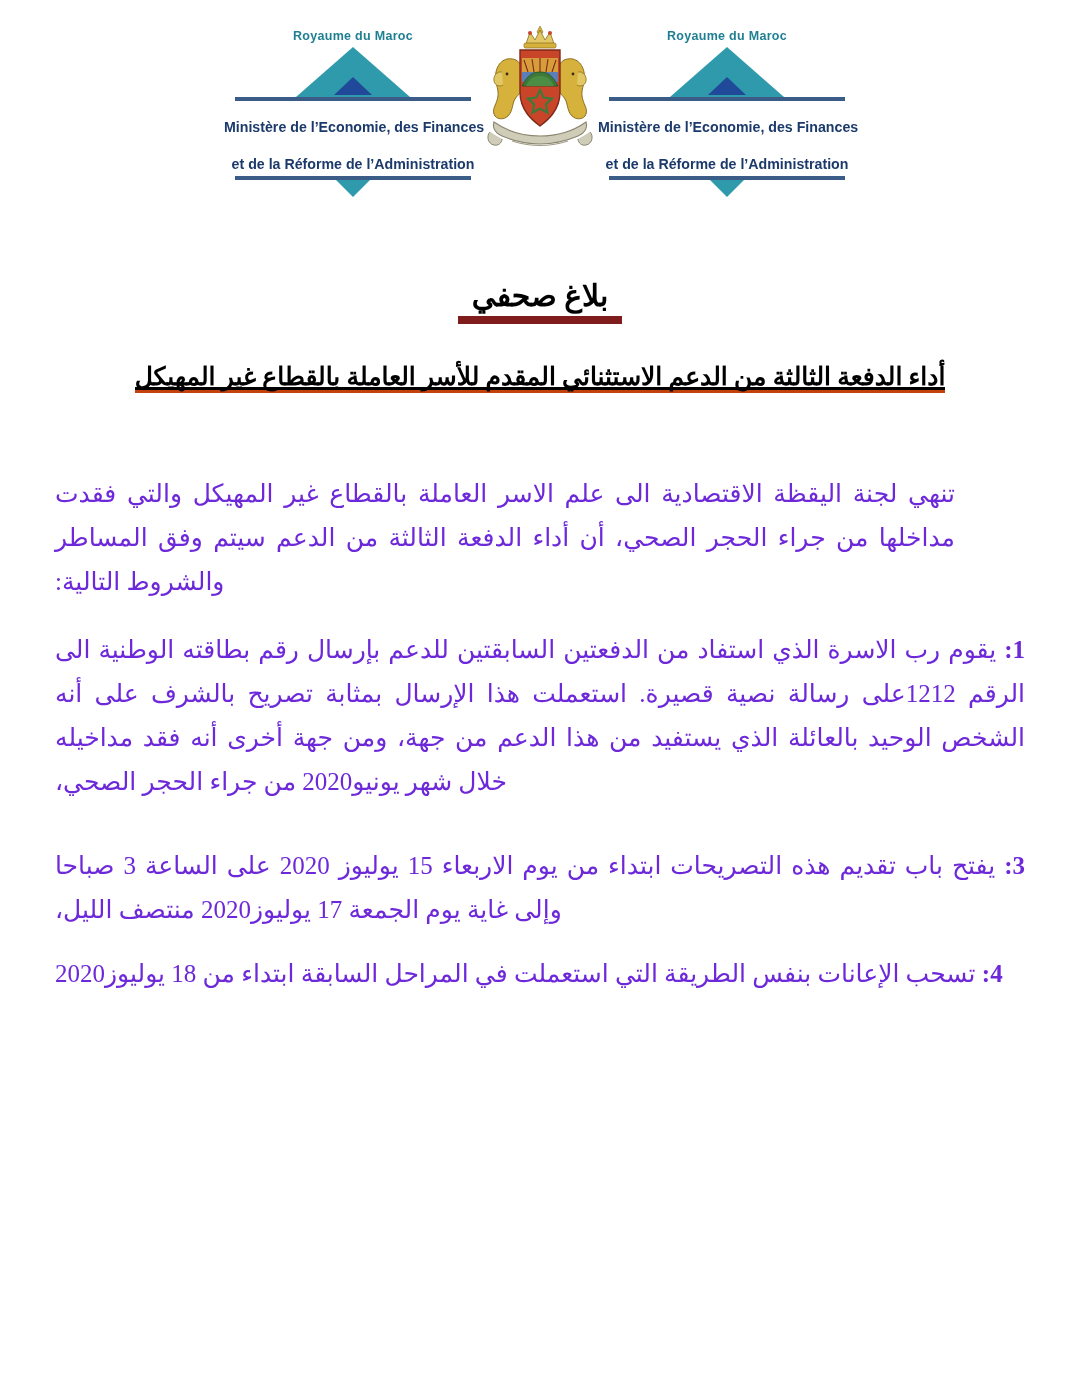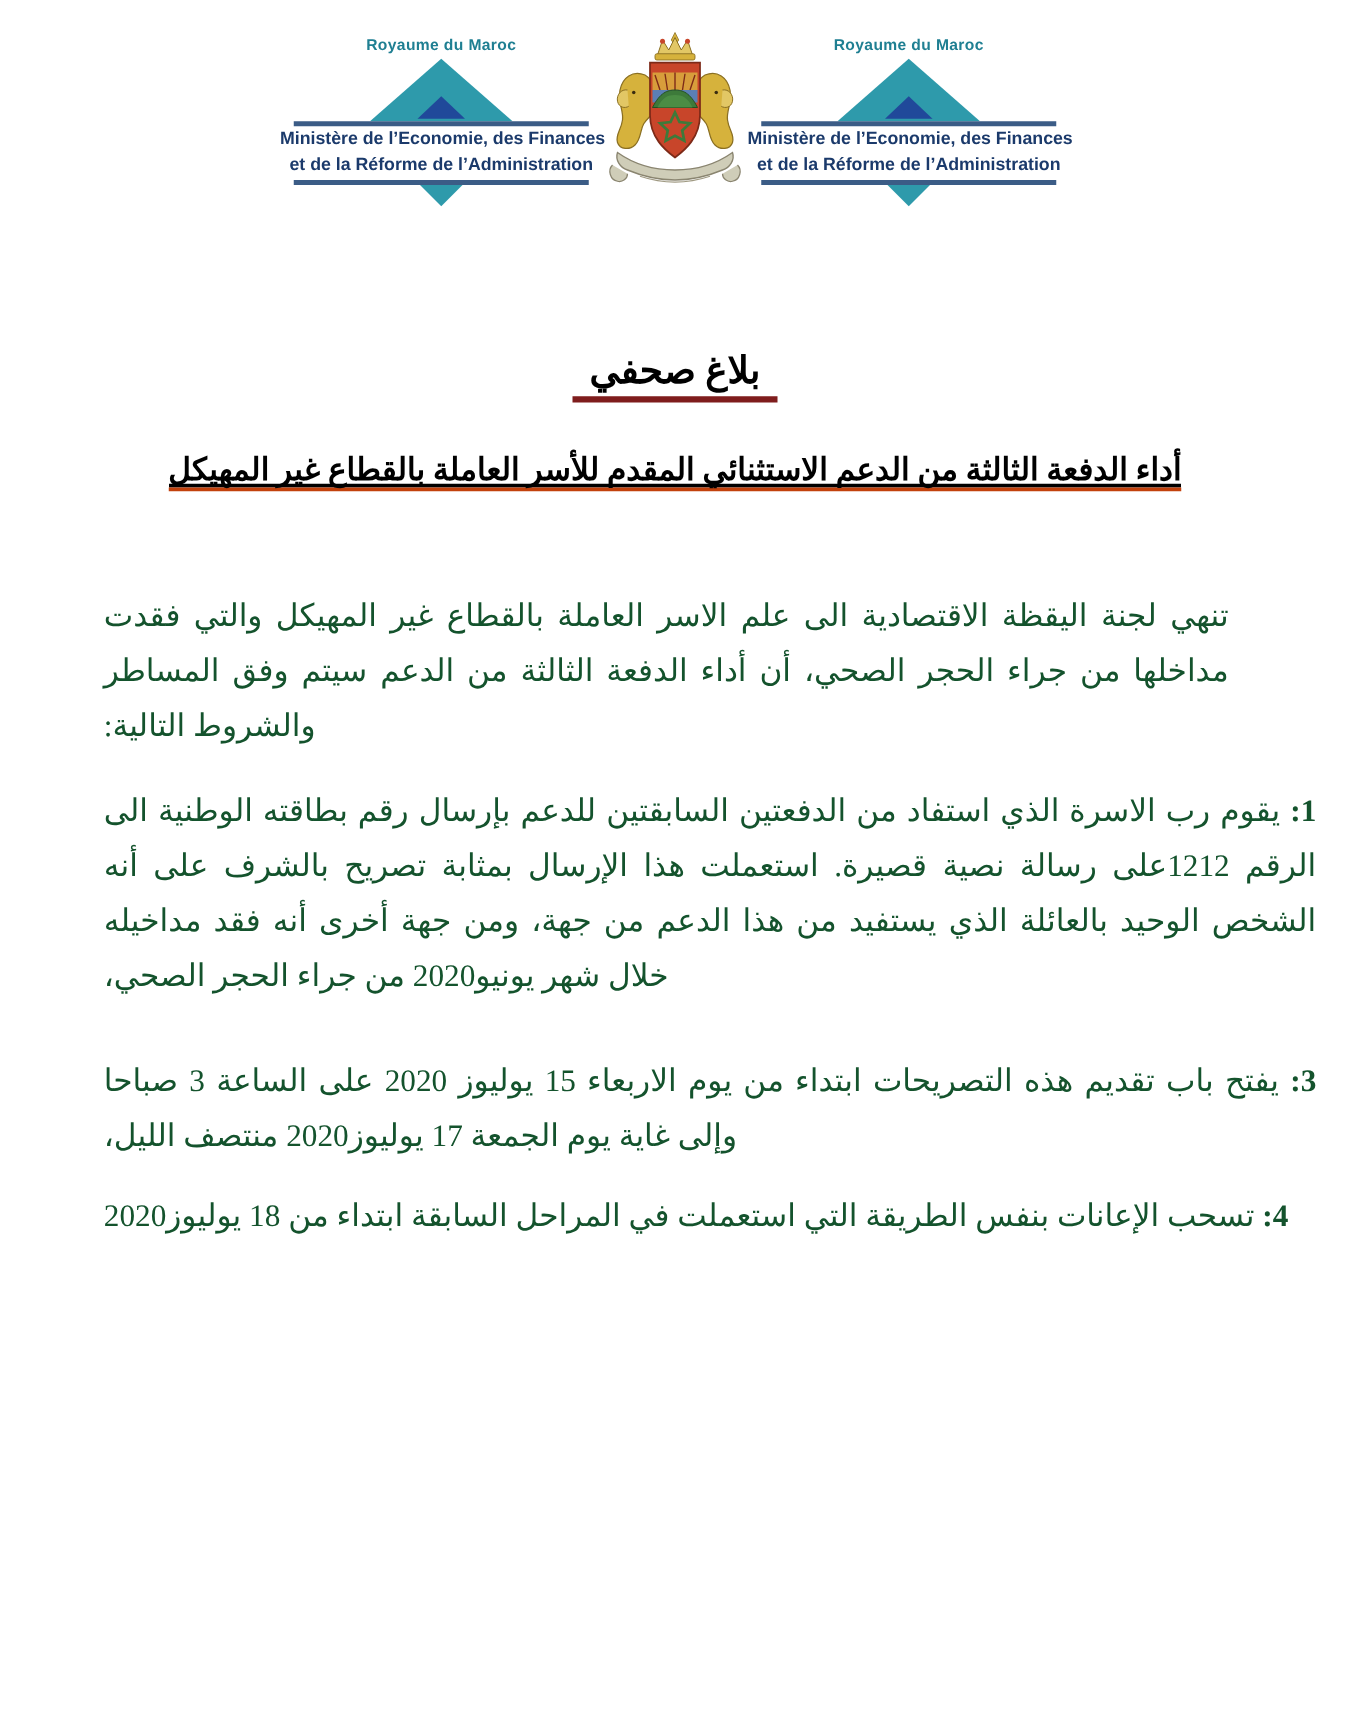--- a/index.html
+++ b/index.html
@@ -90,20 +90,21 @@
   .logo-name {
     text-align: center;
     color: #1b3a6b;
     font-family: "Liberation Sans", "DejaVu Sans", sans-serif;
     font-weight: bold;
     font-size: 14.2px;
     line-height: 16.5px;
     direction: ltr;
     padding: 2px 0 2px 0;
     white-space: nowrap;
+    margin-top: 16px;
   }
 
   .tri-down {
     position: absolute;
     left: 50%;
     transform: translateX(-50%);
     margin-top: 0px;
     width: 0; height: 0;
     border-left: 17px solid transparent;
     border-right: 17px solid transparent;
@@ -126,21 +127,21 @@
     left: 0;
     width: 1080px;
     text-align: center;
     font-size: 30px;
     font-weight: bold;
     color: #000000;
     direction: rtl;
   }
   .doc-title .u {
     display: inline-block;
-    border-bottom: 5px solid #7f1d1d;
+    border-bottom: 8px solid #7f1d1d;
     padding: 0 14px 3px 14px;
   }
 
   .doc-subtitle {
     position: absolute;
     top: 360px;
     left: 50px;
     width: 980px;
     text-align: center;
     font-size: 25px;
@@ -155,22 +156,21 @@
     box-shadow: inset 0 -3px 0 0 #000;
   }
 
   
   .body-block {
     position: absolute;
     top: 472px;
     left: 55px;
     width: 970px;
     direction: rtl;
-    color: #14532d;
-    margin-left: 28px;
+    color: #6d28d9;
   }
 
   .intro-para {
     font-size: 25px;
     line-height: 44px;
     text-align: justify;
     text-align-last: left;
     margin: 0 70px 0 0;
     padding: 0;
   }

